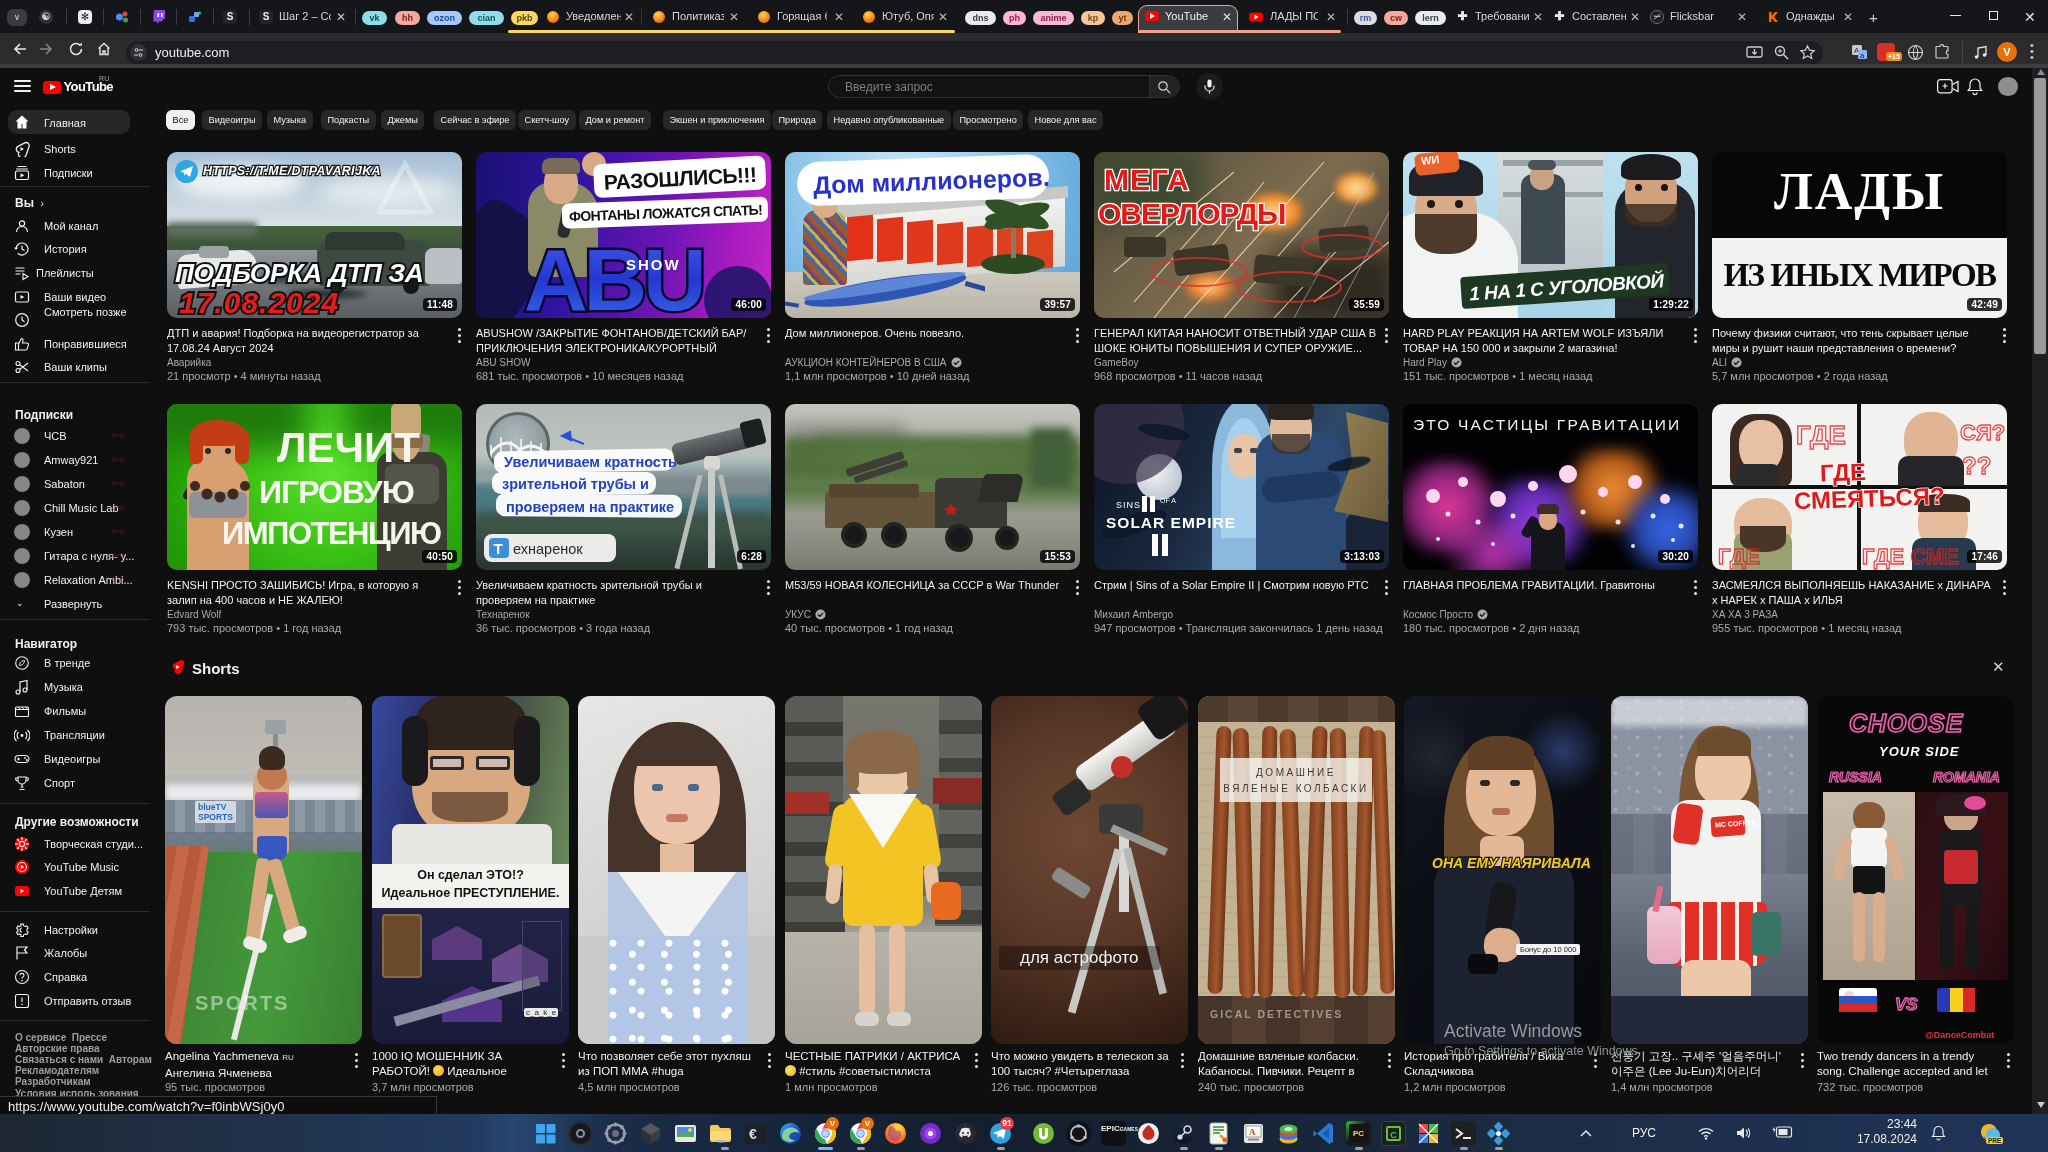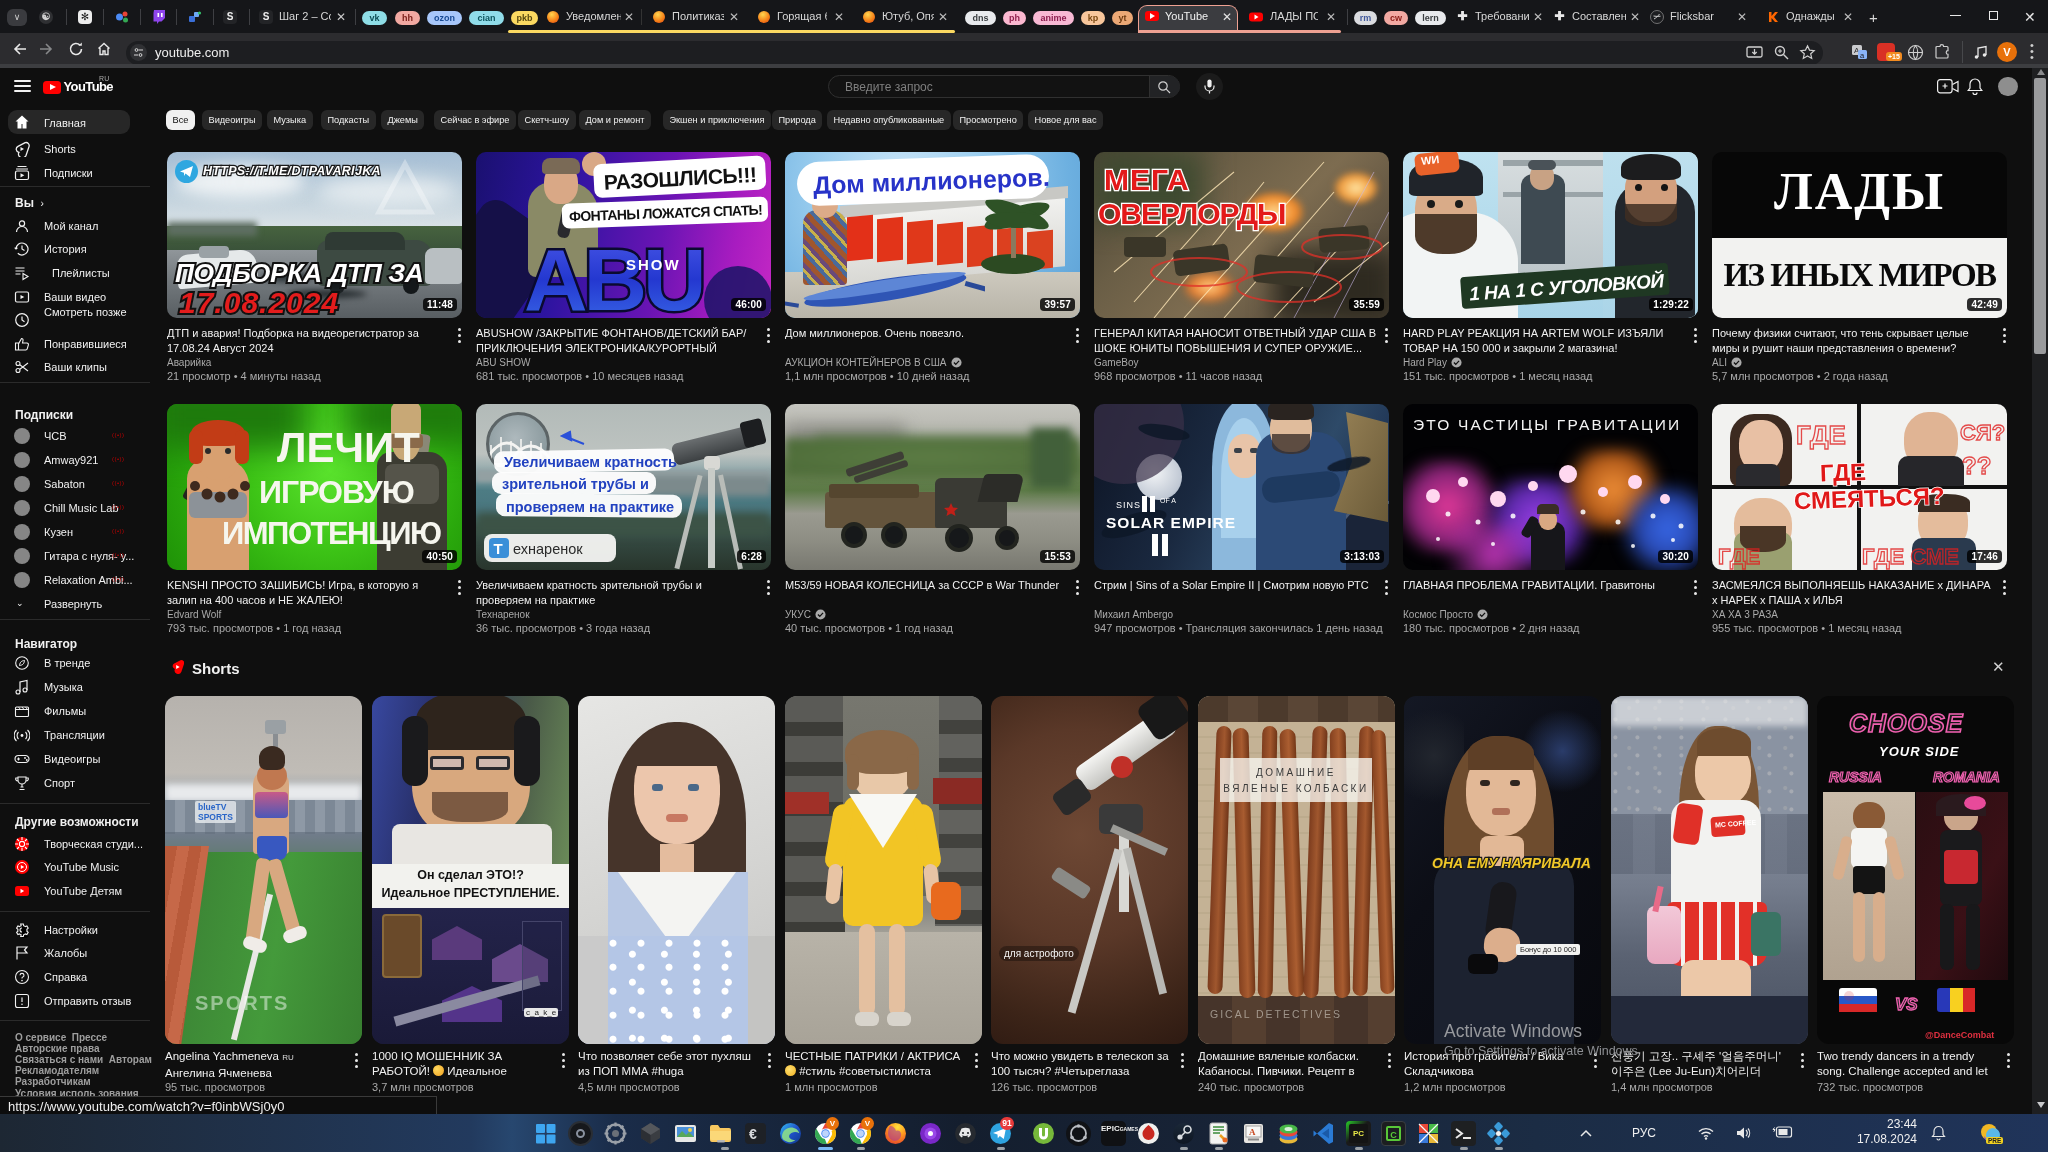--- a/index.html
+++ b/index.html
@@ -333,21 +333,21 @@
       <path d="M2 8a6 6 0 1 1 1.8 4.3M2 8l-1.3-1.3M2 8l1.4-1.2" stroke="#f1f1f1" stroke-width="1.2" fill="none"></path>
     </svg>
   </div>
 <div class="a sit" style="left:44px;top:243px">История</div>
 <div class="a sic" style="top:265px">
     <svg viewBox="0 0 16 16">
       <path d="M1.5 3h9M1.5 6h9M1.5 9h5" stroke="#f1f1f1" stroke-width="1.2"></path>
       <path d="M9 8.5l5 3-5 3z" fill="none" stroke="#f1f1f1" stroke-width="1.1"></path>
     </svg>
   </div>
-<div class="a sit" style="left:52px;top:267px">Плейлисты</div>
+<div class="a sit" style="left:36px;top:267px">Плейлисты</div>
 <div class="a sic" style="top:289px">
     <svg viewBox="0 0 16 16">
       <rect x="1.5" y="3" width="13" height="10" rx="1.5" stroke="#f1f1f1" stroke-width="1.2" fill="none"></rect>
       <path d="M6.5 6l3.8 2-3.8 2z" fill="#f1f1f1"></path>
     </svg>
   </div>
 <div class="a sit" style="left:44px;top:291px">Ваши видео</div>
 <div class="a sic" style="top:312px">
     <svg viewBox="0 0 16 16">
       <circle cx="8" cy="8" r="6.3" stroke="#f1f1f1" stroke-width="1.2" fill="none"></circle>
@@ -1138,21 +1138,21 @@
   <div class="a" style="left:80px;top:40px;width:110px;height:28px;background:linear-gradient(#f4f4f2,#c4c4c0);border-radius:8px;transform:rotate(-35deg)"></div>
   <div class="a" style="left:152px;top:-2px;width:42px;height:40px;background:#181818;border-radius:8px;transform:rotate(-35deg)"></div>
   <div class="a" style="left:64px;top:88px;width:34px;height:26px;background:#2a2a2a;border-radius:6px;transform:rotate(-35deg)"></div>
   <div class="a" style="left:120px;top:60px;width:22px;height:22px;background:#c03028;border-radius:50%"></div>
   <div class="a" style="left:108px;top:108px;width:44px;height:30px;background:#3a3a3a;border-radius:6px"></div>
   <div class="a" style="left:128px;top:136px;width:10px;height:80px;background:#d8d8d4"></div>
   <div class="a" style="left:100px;top:150px;width:8px;height:170px;background:#c8c8c4;transform:rotate(16deg)"></div>
   <div class="a" style="left:150px;top:150px;width:8px;height:150px;background:#b8b8b4;transform:rotate(-14deg)"></div>
   <div class="a" style="left:118px;top:140px;width:60px;height:8px;background:#9a9a96;transform:rotate(24deg)"></div>
   <div class="a" style="left:60px;top:180px;width:40px;height:14px;background:#8a8a86;border-radius:4px;transform:rotate(33deg)"></div>
-  <div class="a" style="left:8px;top:250px;font-size:10px;color:#f4f4f4;background:#00000055;padding:2px 5px;border-radius:9px">для астрофото</div>
+  <div class="a" style="left:8px;top:250px;font-size:17px;color:#f4f4f4;background:#00000055;padding:2px 21px;border-radius:3px">для астрофото</div>
  </div>
  <div class="sti">Что можно увидеть в телескоп за 100 тысяч? #Четыреглаза #астрофото...</div>
  <div class="svw">126 тыс. просмотров</div>
  <div class="skb">
       <div class="kd"></div>
       <div class="kd"></div>
       <div class="kd"></div>
     </div>
 </div>
 
@@ -1163,21 +1163,21 @@
   <div class="a" style="left:0;top:26px;width:197px;height:274px;background:repeating-linear-gradient(#c4b295 0 14px,#bcab8d 14px 16px)"></div>
   <div class="a" style="left:14px;top:30px;width:15px;height:268px;background:linear-gradient(90deg,#7c3c1e,#a0572e 55%,#6e3418);border-radius:8px;transform:rotate(2deg)"></div>
   <div class="a" style="left:38px;top:32px;width:16px;height:270px;background:linear-gradient(90deg,#83401f,#a85c30 55%,#713618);border-radius:8px;transform:rotate(-1.5deg)"></div>
   <div class="a" style="left:62px;top:30px;width:15px;height:272px;background:linear-gradient(90deg,#7e3d1e,#a3582e 55%,#6f3517);border-radius:8px;transform:rotate(1deg)"></div>
   <div class="a" style="left:86px;top:33px;width:16px;height:268px;background:linear-gradient(90deg,#86421f,#ab5e31 55%,#733717);border-radius:8px;transform:rotate(-2deg)"></div>
   <div class="a" style="left:110px;top:30px;width:15px;height:272px;background:linear-gradient(90deg,#7c3c1e,#a0572e 55%,#6e3418);border-radius:8px;transform:rotate(2deg)"></div>
   <div class="a" style="left:134px;top:32px;width:16px;height:270px;background:linear-gradient(90deg,#83401f,#a85c30 55%,#713618);border-radius:8px;transform:rotate(-1deg)"></div>
   <div class="a" style="left:158px;top:30px;width:15px;height:270px;background:linear-gradient(90deg,#7e3d1e,#a3582e 55%,#6f3517);border-radius:8px;transform:rotate(1.5deg)"></div>
   <div class="a" style="left:178px;top:34px;width:14px;height:264px;background:linear-gradient(90deg,#86421f,#ab5e31 55%,#733717);border-radius:8px;transform:rotate(-2deg)"></div>
   <div class="a" style="left:22px;top:62px;width:152px;height:44px;background:#f6f4eecc;text-align:center;font-size:10px;letter-spacing:2.5px;color:#3a3a3a;padding-top:7px;line-height:1.6">ДОМАШНИЕ<br>ВЯЛЕНЫЕ КОЛБАСКИ</div>
-  <div class="a" style="left:12px;top:312px;font-size:10.5px;letter-spacing:2px;color:#d8d4ca99;font-weight:normal">GICAL DETECTIVES</div>
+  <div class="a" style="left:12px;top:312px;font-size:10.5px;letter-spacing:2px;color:#d8d4ca99;font-weight:bold">GICAL DETECTIVES</div>
  </div>
  <div class="sti">Домашние вяленые колбаски. Кабаносы. Пивчики. Рецепт в описан...</div>
  <div class="svw">240 тыс. просмотров</div>
  <div class="skb">
       <div class="kd"></div>
       <div class="kd"></div>
       <div class="kd"></div>
     </div>
 </div>
 

